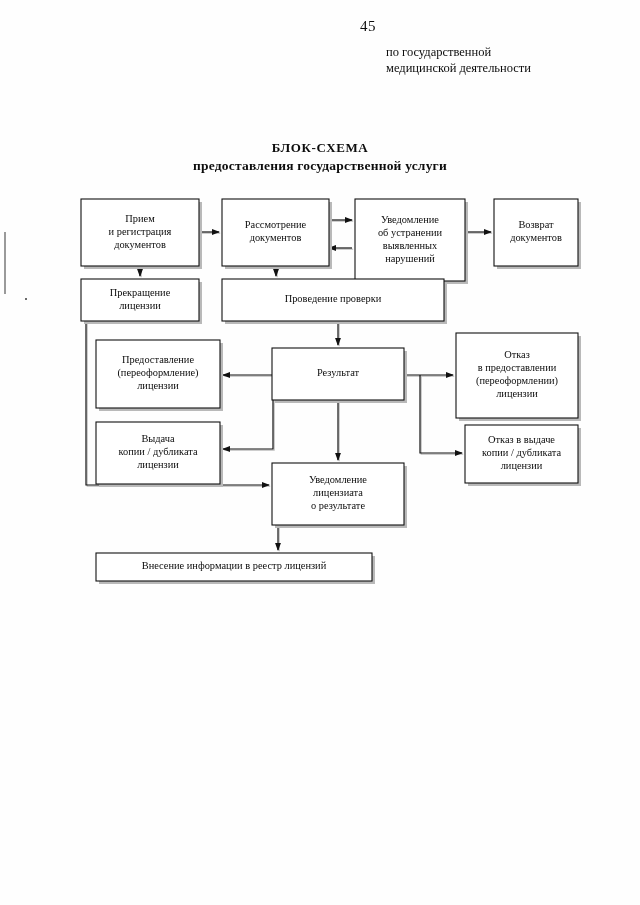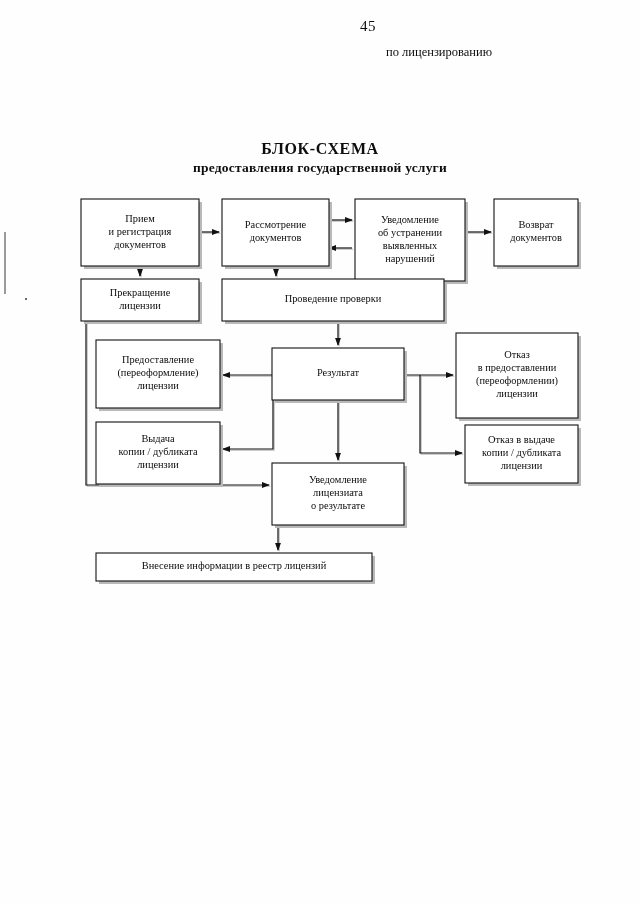--- a/index.html
+++ b/index.html
@@ -42,21 +42,21 @@
     white-space: nowrap;
   }
   .title-block {
     position: absolute;
     top: 140px;
     left: 0;
     width: 640px;
     text-align: center;
   }
   .title-main {
-    font-size: 16px;
+    font-size: 13px;
     font-weight: bold;
     letter-spacing: 0.6px;
   }
   .title-sub {
     font-size: 13.5px;
     font-weight: bold;
     margin-top: 2px;
     letter-spacing: 0.2px;
   }
   .chart-wrap {
@@ -116,21 +116,22 @@
 <body>
 
 <div class="page">
 
   <div class="scan-edge"></div>
   <div class="scan-dot"></div>
 
   <div class="page-number">45</div>
 
   <div class="appendix-block">
-    <div>по лицензированию</div>
+    <div>по государственной</div>
+    <div>медицинской деятельности</div>
   </div>
 
   <div class="title-block">
     <div class="title-main">БЛОК-СХЕМА</div>
     <div class="title-sub">предоставления государственной услуги</div>
   </div>
 
   <div class="chart-wrap">
     <svg class="flow" id="flow-svg" width="640" height="420" viewBox="0 0 640 420">
       <defs>

